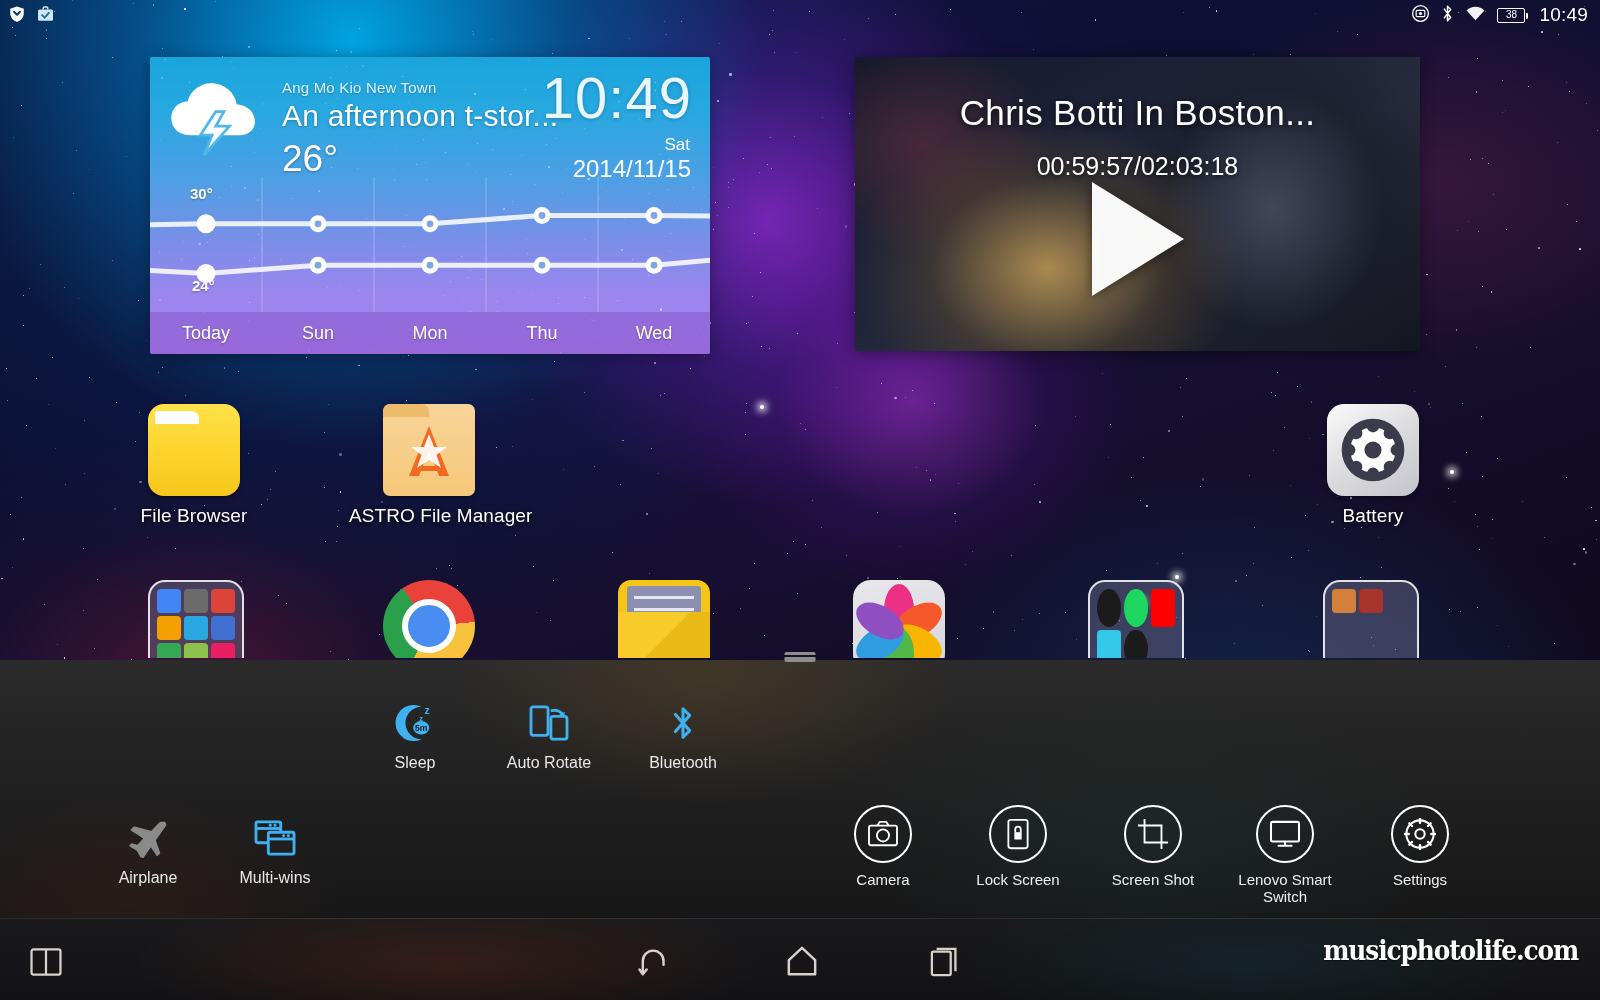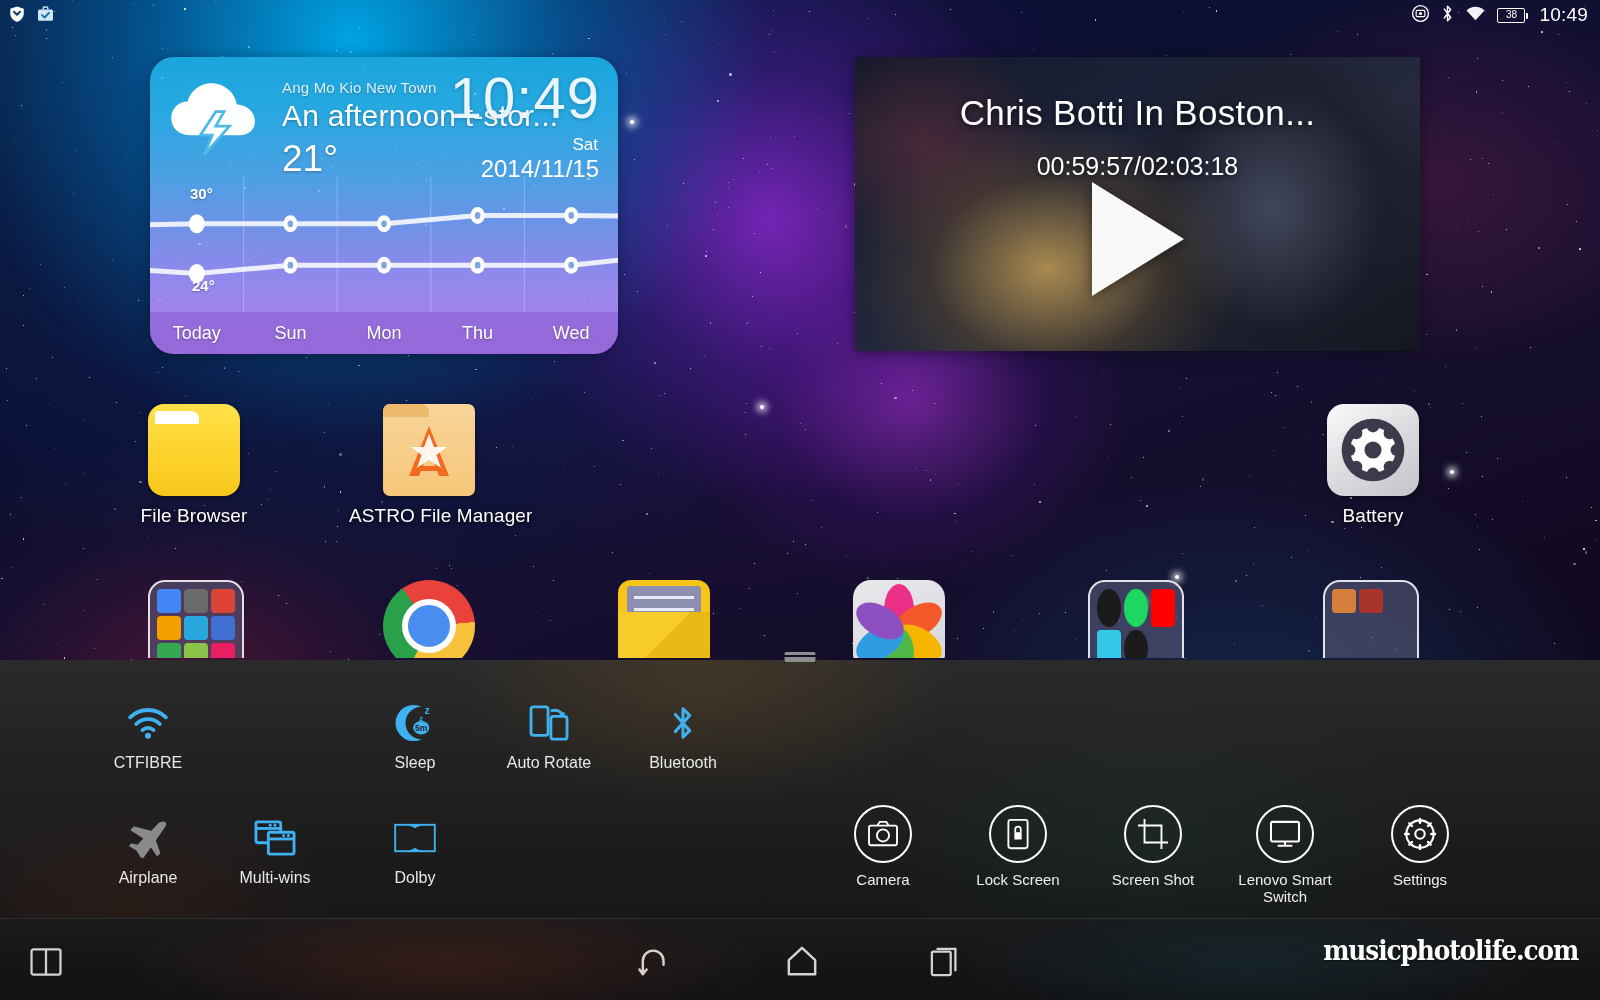--- a/index.html
+++ b/index.html
@@ -45,22 +45,22 @@
     display:flex;align-items:center;justify-content:center;position:relative;
   }
   .batt-box:after{
     content:""; position:absolute; right:-4px; top:4px; width:2.5px;height:6px;
     background:#fff; border-radius:0 1px 1px 0;
   }
   .batt-num{ font-size:10px; color:#fff; line-height:1; }
 
   
   #weather{
-    position:absolute; left:150px; top:57px; width:468px; height:297px;
-    border-radius:24px; overflow:hidden;
+    position:absolute; left:150px; top:57px; width:560px; height:297px;
+    border-radius:2px; overflow:hidden;
     background:linear-gradient(180deg,#1ba5dd 0%, #27a8e0 18%, #4f9fe4 42%, #7a8ee8 62%, #9b86ee 80%, #a97de8 100%);
     box-shadow:0 2px 14px rgba(0,0,0,.35);
   }
   #weather .wsparkle{ position:absolute; inset:0; }
   #weather .wsparkle i{ position:absolute; background:rgba(255,255,255,.75); border-radius:50%; }
   .w-top{ position:relative; height:120px; }
   #w-icon{ position:absolute; left:14px; top:18px; width:100px; height:84px; }
   #w-city{
     position:absolute; left:132px; top:22px; color:#dff1fb; font-size:15px;
     letter-spacing:.2px; text-shadow:0 1px 2px rgba(0,0,0,.25);
@@ -1085,21 +1085,21 @@
       <i style="left:111.0px;top:192.1px;width:1.1px;height:1.1px;opacity:0.63"></i>
     </div>
 
   <div class="w-top">
     <svg id="w-icon" viewBox="0 0 110 92">
       <path d="M30 66 C16 66 8 58 8 47 C8 37 16 29 26 29 C29 17 40 9 52 9 C66 9 78 19 80 32 C92 33 100 41 100 51 C100 60 93 66 83 66 Z" fill="#fff"></path>
       <path d="M57 40 L40 66 L53 66 L44 88 L72 56 L57 56 L66 40 Z" fill="#fff" stroke="#4fb8e8" stroke-width="3"></path>
     </svg>
     <div id="w-city">Ang Mo Kio New Town</div>
     <div id="w-cond">An afternoon t-stor...</div>
-    <div id="w-temp">21°</div>
+    <div id="w-temp">26°</div>
     <div id="w-time">10:49</div>
     <div id="w-day">Sat</div>
     <div id="w-date">2014/11/15</div>
   </div>
 
   <div class="w-chart">
     <svg id="chart-svg" viewBox="0 0 560 135" preserveAspectRatio="none">
         <line x1="112" y1="0" x2="112" y2="135" stroke="rgba(255,255,255,.3)" stroke-width="1"></line>
         <line x1="224" y1="0" x2="224" y2="135" stroke="rgba(255,255,255,.3)" stroke-width="1"></line>
         <line x1="336" y1="0" x2="336" y2="135" stroke="rgba(255,255,255,.3)" stroke-width="1"></line>
@@ -1250,31 +1250,20 @@
       <div class="fb" style="background:transparent"></div>
     <div class="fb" style="background:transparent"></div>
       <div class="fb" style="background:transparent"></div>
       <div class="fb" style="background:transparent"></div>
   </div>
 </div>
 
 <div id="qspanel">
   <div id="qs-handle"></div>
 
-  <div class="qs-tile" style="left:88px;top:40px">
-    <div class="qic">
-      <svg width="42" height="32" viewBox="0 0 44 34">
-        <path d="M3 11 A27 27 0 0 1 41 11" stroke="#3FB0F0" stroke-width="4" fill="none" stroke-linecap="round"></path>
-        <path d="M9.5 18 A18 18 0 0 1 34.5 18" stroke="#3FB0F0" stroke-width="4" fill="none" stroke-linecap="round"></path>
-        <path d="M16 24.5 A9 9 0 0 1 28 24.5" stroke="#3FB0F0" stroke-width="4" fill="none" stroke-linecap="round"></path>
-        <circle cx="22" cy="30.5" r="3.2" fill="#3FB0F0"></circle>
-      </svg>
-    </div>
-    <div class="qlb">CTFIBRE</div>
-  </div>
 
 
   <div class="qs-tile" style="left:355px;top:40px">
     <div class="qic">
       <svg width="40" height="40" viewBox="0 0 42 42">
         <path d="M28 4 A19 19 0 1 0 28 38 A15.5 15.5 0 0 1 28 4 Z" fill="#3FB0F0"></path>
         <text x="31" y="12" font-family="Liberation Sans, sans-serif" font-size="11" font-weight="bold" fill="#3FB0F0">z</text>
         <text x="25.5" y="18.5" font-family="Liberation Sans, sans-serif" font-size="8" font-weight="bold" fill="#3FB0F0">z</text>
         <ellipse cx="27.5" cy="26" rx="8.5" ry="7" fill="#3FB0F0"></ellipse>
         <text x="27.5" y="29.5" text-anchor="middle" font-family="Liberation Sans, sans-serif" font-size="9" font-weight="bold" fill="#1f1f1f">5m</text>
@@ -1323,30 +1312,20 @@
           <circle cx="17" cy="7.5" r="1.6" fill="#3FB0F0"></circle>
         <rect x="15" y="15" width="27" height="23" rx="2" stroke="#3FB0F0" stroke-width="3" fill="#1f1f1f"></rect>
         <line x1="15" y1="22" x2="42" y2="22" stroke="#3FB0F0" stroke-width="3"></line>
         <circle cx="36" cy="18.5" r="1.6" fill="#3FB0F0"></circle>
           <circle cx="31" cy="18.5" r="1.6" fill="#3FB0F0"></circle>
       </svg>
     </div>
     <div class="qlb">Multi-wins</div>
   </div>
 
-  <div class="qs-tile" style="left:355px;top:155px">
-    <div class="qic">
-      <svg width="44" height="34" viewBox="0 0 46 36">
-        <rect x="1" y="3" width="44" height="30" fill="#3FB0F0"></rect>
-        <path d="M3 5 h12 a13 13 0 0 1 0 26 h-12 Z" fill="#1f1f1f"></path>
-        <path d="M43 5 h-12 a13 13 0 0 0 0 26 h12 Z" fill="#1f1f1f"></path>
-      </svg>
-    </div>
-    <div class="qlb">Dolby</div>
-  </div>
 
   <div class="circ-tile" style="left:818px;top:145px">
     <div class="cic">
       <svg width="32" height="28" viewBox="0 0 34 30">
         <rect x="2" y="6" width="30" height="21" rx="2" stroke="#fff" stroke-width="2" fill="none"></rect>
         <path d="M11 6 L13.5 2 h7 L23 6" stroke="#fff" stroke-width="2" fill="none"></path>
         <circle cx="17" cy="16.5" r="6.5" stroke="#fff" stroke-width="2" fill="none"></circle>
       </svg>
     </div>
     <div class="clb">Camera</div>

